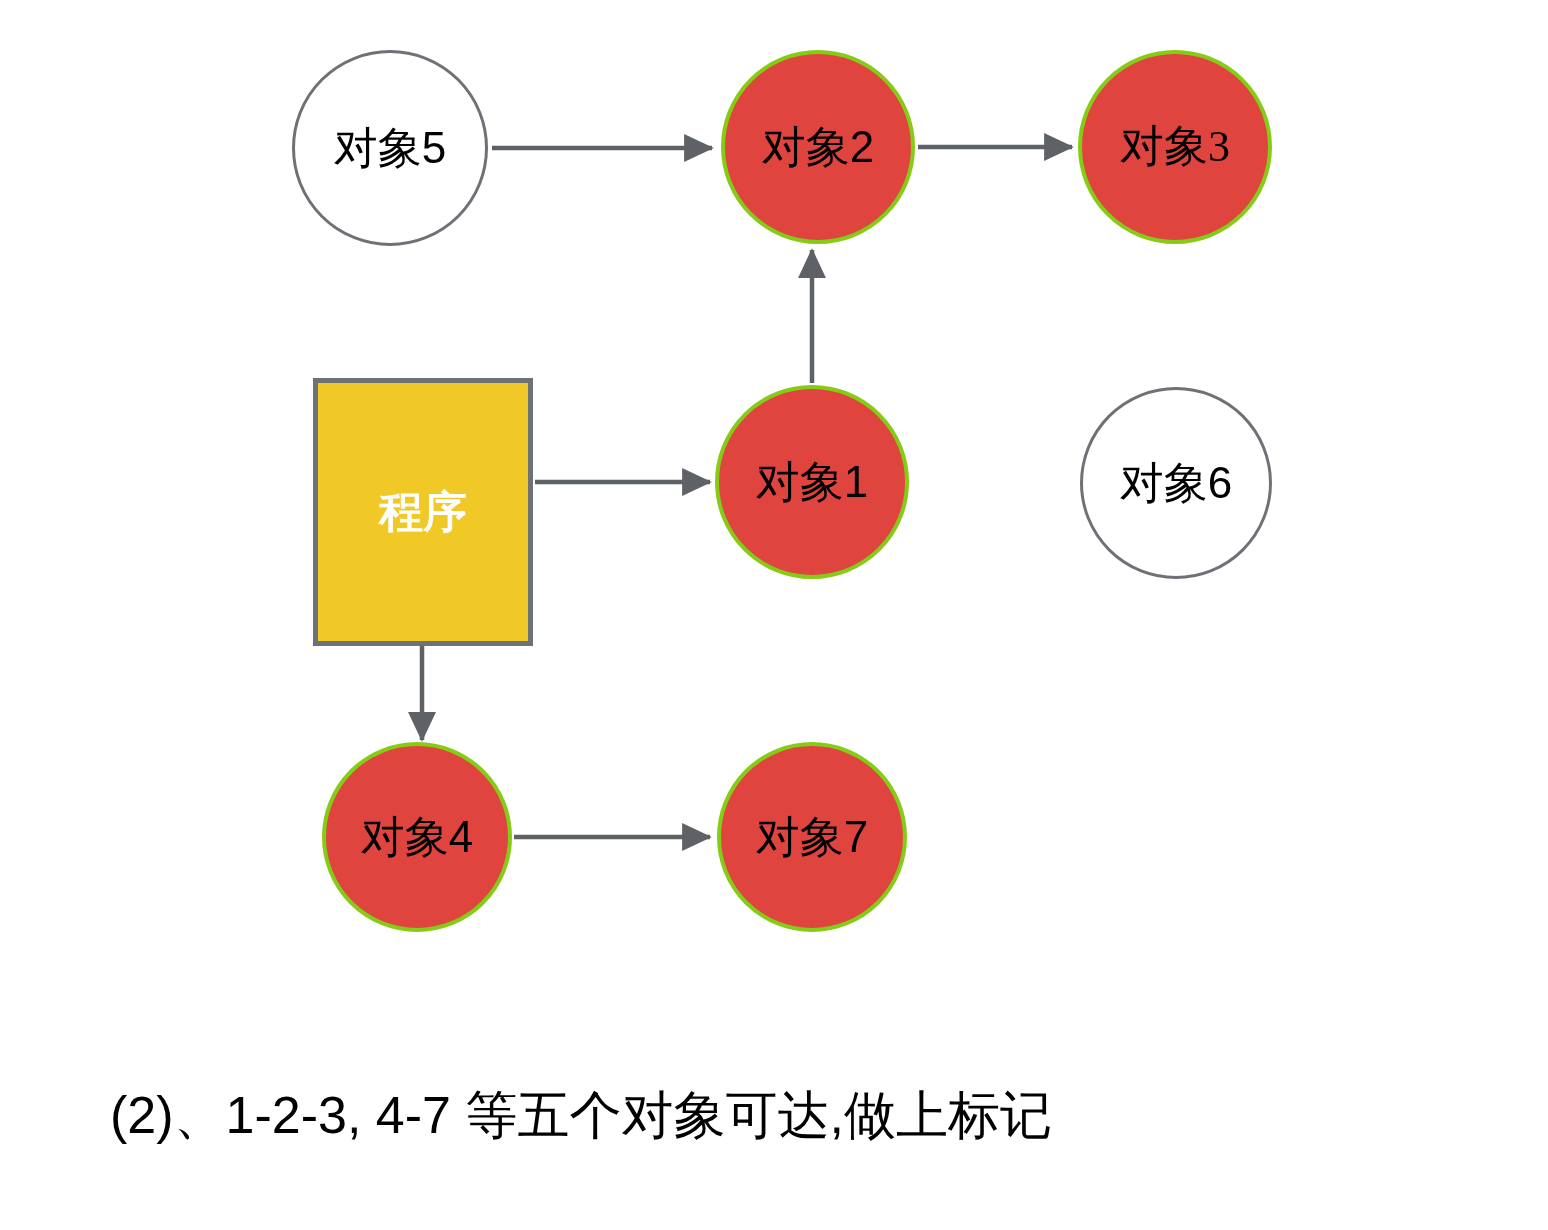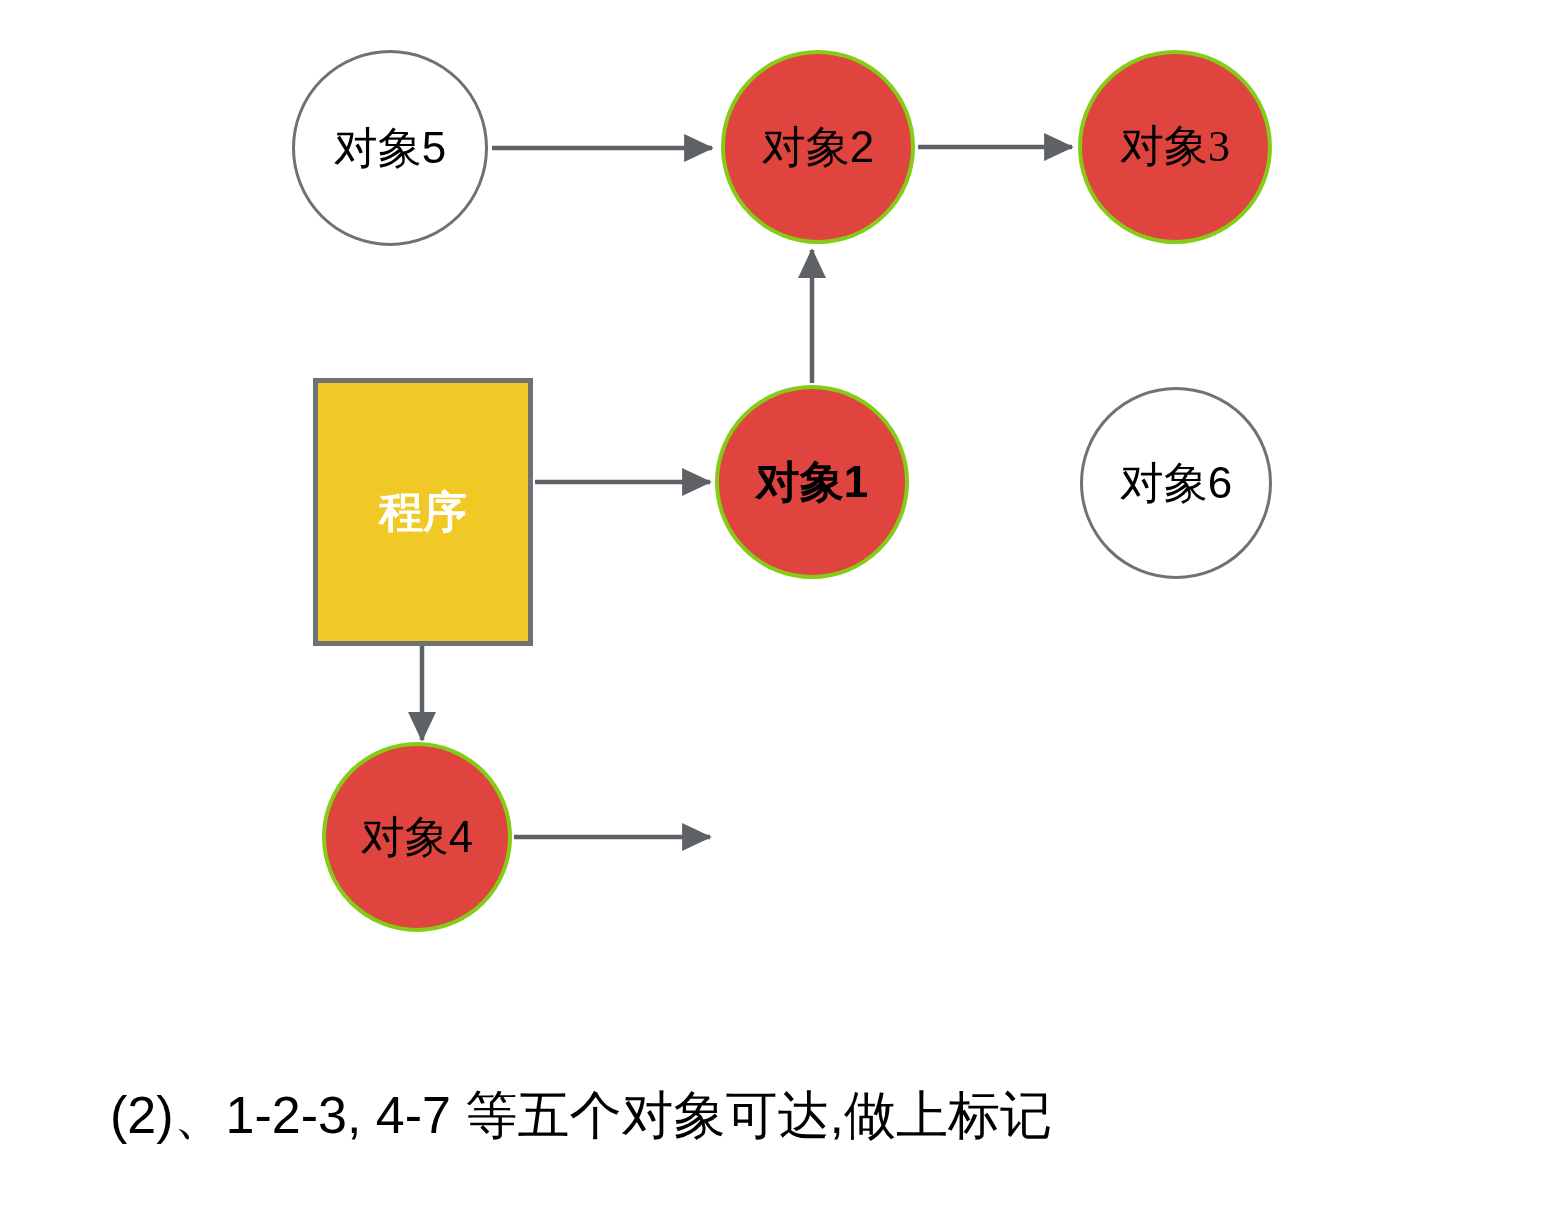--- a/index.html
+++ b/index.html
@@ -107,28 +107,31 @@
   </div>
 
   <div class="node node-circle node-red" style="left:1078px; top:50px; width:194px; height:194px;font-family:Liberation Serif, serif;">
     <span class="node-label">对象3</span>
   </div>
 
   <div class="node node-rect" style="left:313px; top:378px; width:220px; height:268px;">
     <span class="node-label-rect">程序</span>
   </div>
 
-  <div class="node node-circle node-red" style="left:715px; top:385px; width:194px; height:194px;font-weight:bold;">
+  <div class="node node-circle node-red" style="left:715px; top:385px; width:194px; height:194px;">
     <span class="node-label">对象1</span>
   </div>
 
   <div class="node node-circle node-white" style="left:1080px; top:387px; width:192px; height:192px;">
     <span class="node-label">对象6</span>
   </div>
 
   <div class="node node-circle node-red" style="left:322px; top:742px; width:190px; height:190px;">
     <span class="node-label">对象4</span>
   </div>
 
+  <div class="node node-circle node-red" style="left:717px; top:742px; width:190px; height:190px;">
+    <span class="node-label">对象7</span>
+  </div>
 
   <div id="caption">(2)、1-2-3, 4-7 等五个对象可达,做上标记</div>
 
 </div>
 
 </body></html>

